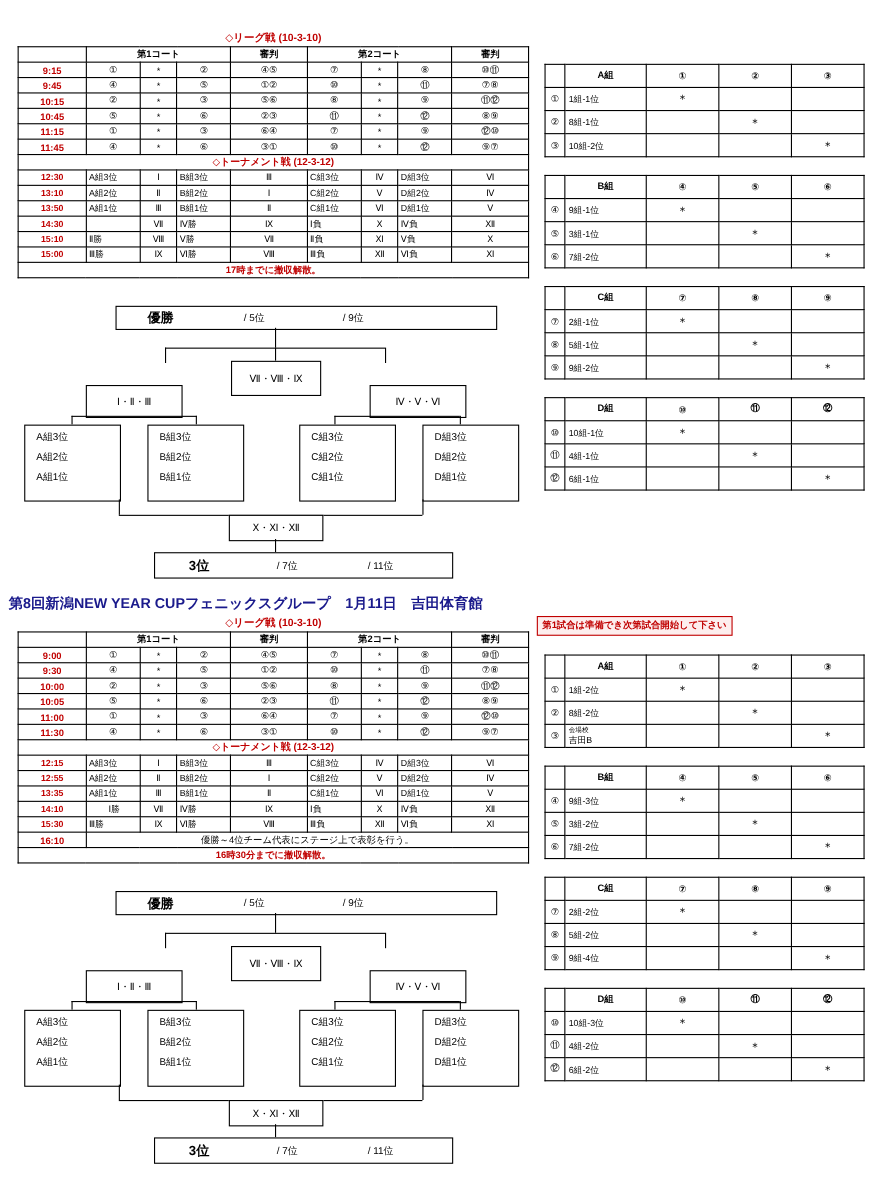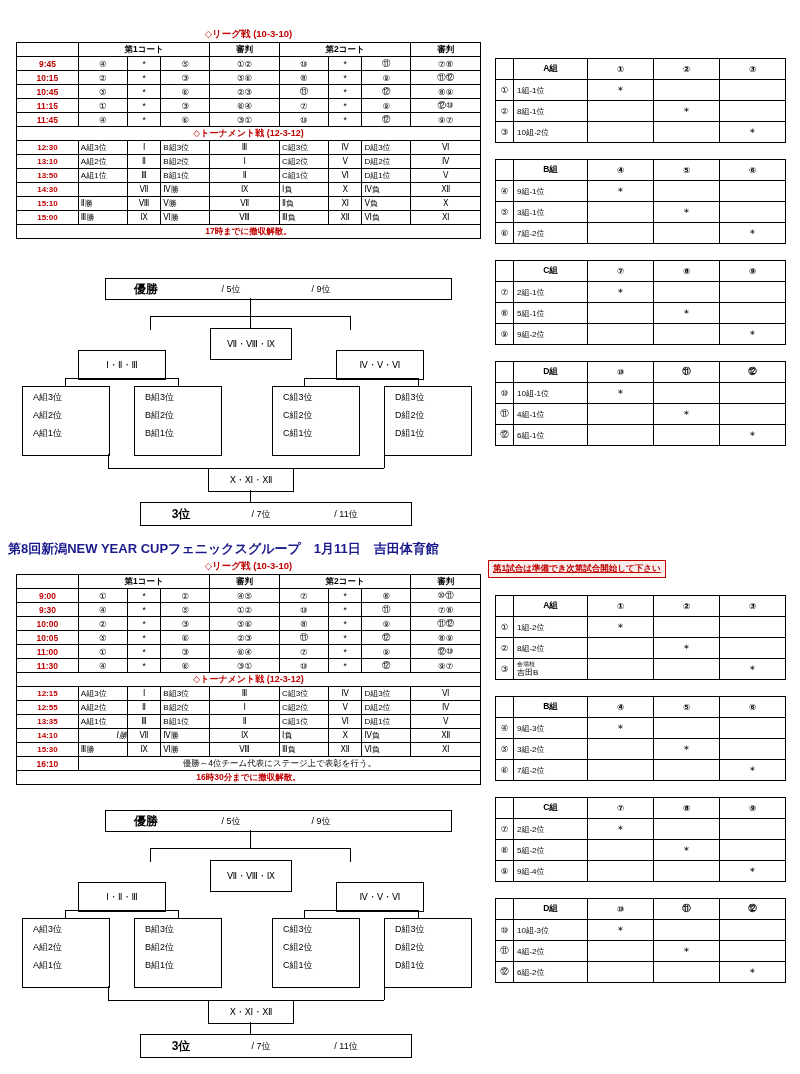--- a/index.html
+++ b/index.html
@@ -76,20 +76,31 @@
       </colgroup>
       <tbody>
           <tr>
             <td></td>
             <td class="hdr" colspan="3">第1コート</td>
             <td class="hdr">審判</td>
             <td class="hdr" colspan="3">第2コート</td>
             <td class="hdr">審判</td>
           </tr>
           <tr>
+            <td class="time">9:15</td>
+            <td>①</td>
+            <td>*</td>
+            <td>②</td>
+            <td>④⑤</td>
+            <td>⑦</td>
+            <td>*</td>
+            <td>⑧</td>
+            <td>⑩⑪</td>
+          </tr>
+          <tr>
             <td class="time">9:45</td>
             <td>④</td>
             <td>*</td>
             <td>⑤</td>
             <td>①②</td>
             <td>⑩</td>
             <td>*</td>
             <td>⑪</td>
             <td>⑦⑧</td>
           </tr>
@@ -555,21 +566,21 @@
             <td>Ⅲ</td>
             <td class="thin" style="text-align:left;padding-left:2px;">B組1位</td>
             <td>Ⅱ</td>
             <td class="thin" style="text-align:left;padding-left:2px;">C組1位</td>
             <td>Ⅵ</td>
             <td class="thin" style="text-align:left;padding-left:2px;">D組1位</td>
             <td>Ⅴ</td>
           </tr>
           <tr class="tn">
             <td class="time">14:10</td>
-            <td class="thin" style="text-align:right;padding-left:2px;font-style:italic;">Ⅰ勝</td>
+            <td class="thin" style="text-align:center;padding-left:2px;">Ⅰ勝</td>
             <td>Ⅶ</td>
             <td class="thin" style="text-align:left;padding-left:2px;">Ⅳ勝</td>
             <td>Ⅸ</td>
             <td class="thin" style="text-align:left;padding-left:2px;">Ⅰ負</td>
             <td>Ⅹ</td>
             <td class="thin" style="text-align:left;padding-left:2px;">Ⅳ負</td>
             <td>Ⅻ</td>
           </tr>
           <tr class="tn">
             <td class="time">15:30</td>
@@ -586,21 +597,21 @@
             <td class="time">16:10</td>
             <td class="note" colspan="8">優勝～4位チーム代表にステージ上で表彰を行う。</td>
           </tr>
           <tr>
             <td class="noteRed" colspan="9">16時30分までに撤収解散。</td>
           </tr>
         </tbody>
     </table>
   </div>
 
-  <div class="abs callout" style="left:488px;top:560px;text-decoration:underline;">第1試合は準備でき次第試合開始して下さい</div>
+  <div class="abs callout" style="left:488px;top:560px;">第1試合は準備でき次第試合開始して下さい</div>
 
   <div class="abs" style="left:495px;top:595px;">
     <div id="s2-groups">
         <table class="grp" style="width:290px;margin-bottom:16px;">
           <colgroup>
             <col style="width:18px">
             <col style="width:74px">
             <col style="width:66px">
             <col style="width:66px">
             <col style="width:66px">

